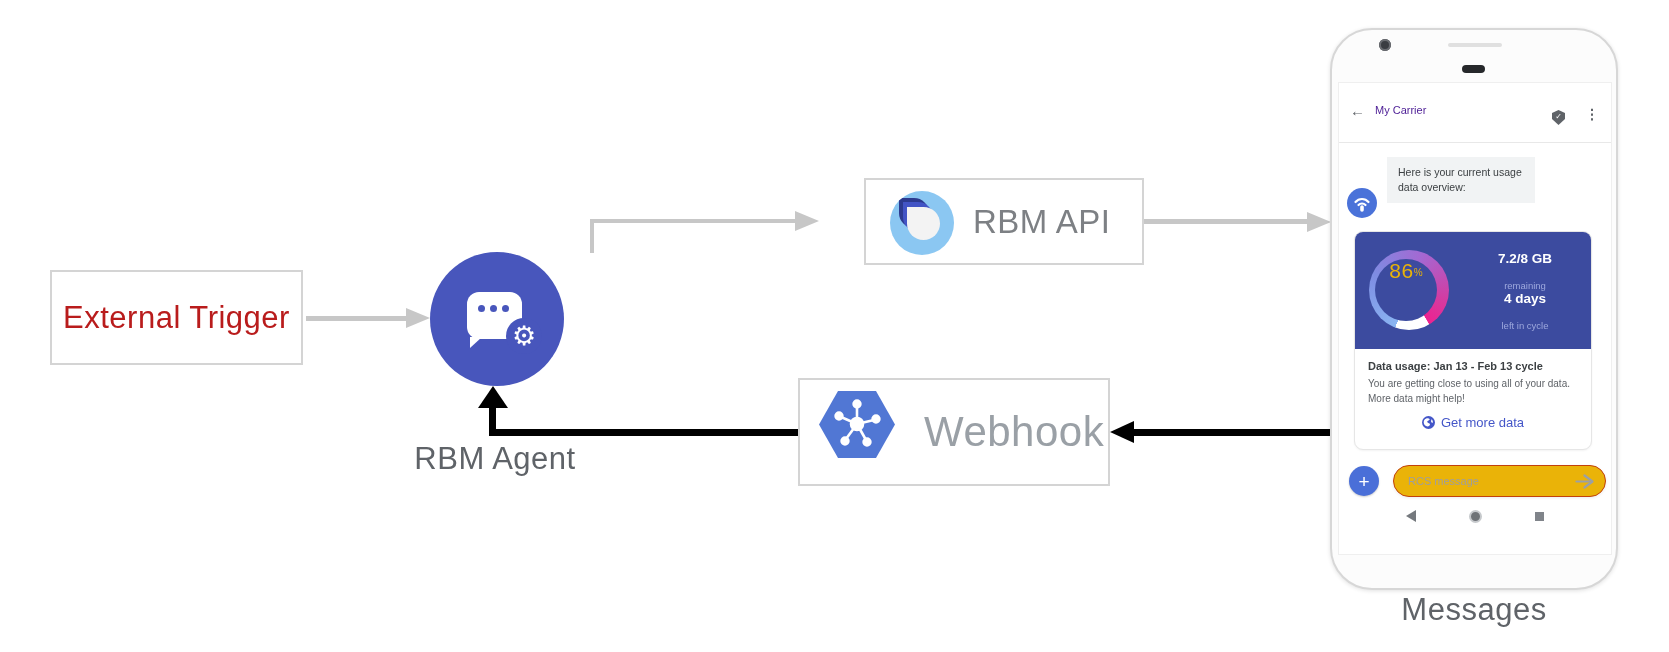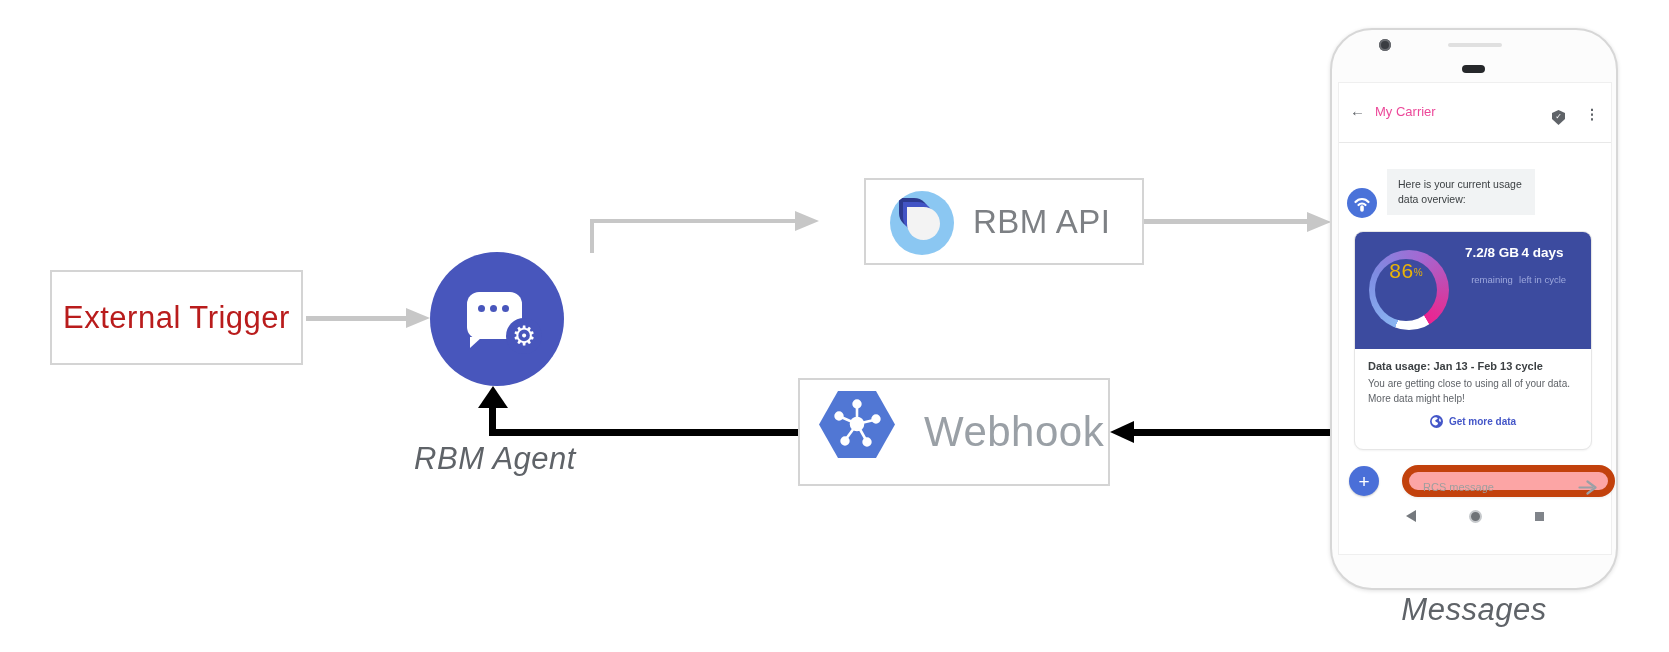--- a/index.html
+++ b/index.html
@@ -8,21 +8,21 @@
   #canvas { position:relative; width:1669px; height:652px; background:#fff; overflow:hidden; }
 
   
   .dbox { position:absolute; background:#fff; border:2px solid #d4d4d4; display:flex; align-items:center; }
   #ext-box { left:50px; top:270px; width:253px; height:95px; justify-content:center; }
   #ext-box .lbl { font-size:31px; color:#b91c1c; letter-spacing:.5px; }
   #api-box { left:864px; top:178px; width:280px; height:87px; }
   #api-box .lbl { position:absolute; left:107px; font-size:33px; color:#7d8084; letter-spacing:.5px; }
   #web-box { left:798px; top:378px; width:312px; height:108px; }
   #web-box .lbl { position:absolute; left:124px; font-size:42px; color:#9aa0a6; letter-spacing:.5px; }
-  .under-label { position:absolute; font-size:31px; color:#5f6368; text-align:center; letter-spacing:.5px;font-style:italic; }
+  .under-label { position:absolute; font-size:31px; color:#5f6368; text-align:center; letter-spacing:.5px; }
   #agent-label { left:395px; top:441px; width:200px; }
   #messages-label { left:1330px; top:592px; width:288px; }
 
   
   .shaft { position:absolute; background:#c7c7c7; }
   .head-right { position:absolute; width:0; height:0; border-top:10px solid transparent; border-bottom:10px solid transparent; border-left:24px solid #c7c7c7; }
   .bshaft { position:absolute; background:#000; }
   .bhead-left { position:absolute; width:0; height:0; border-top:11px solid transparent; border-bottom:11px solid transparent; border-right:24px solid #000; }
   .bhead-up { position:absolute; width:0; height:0; border-left:15px solid transparent; border-right:15px solid transparent; border-bottom:22px solid #000; }
 
@@ -49,47 +49,47 @@
   
   #phone { position:absolute; left:1330px; top:28px; width:288px; height:562px; background:#fcfcfc; border:2px solid #d7d7d7; border-radius:42px; box-shadow:0 1px 4px rgba(0,0,0,.12); }
   #camera { position:absolute; left:47px; top:9px; width:12px; height:12px; border-radius:50%; background:#3a3d42; box-shadow:inset 0 0 0 2px #6a6d72; }
   #speaker-slit { position:absolute; left:116px; top:13px; width:54px; height:4px; border-radius:2px; background:#e0e0e0; }
   #earpiece { position:absolute; left:130px; top:35px; width:23px; height:8px; border-radius:5px; background:#26282b; }
   #screen { position:absolute; left:6px; top:52px; width:274px; height:473px; background:#fff; border:1px solid #efefef; }
 
   #status-row { position:absolute; top:3px; right:9px; display:flex; gap:6px; color:#9aa0a6; font-size:8px; line-height:10px; }
   #app-header { position:absolute; left:0; top:0; width:100%; height:60px; background:#fff; border-bottom:1px solid #e8e8e8; }
   #back-arrow { position:absolute; left:11px; top:19px; font-size:15px; color:#5f6368; }
-  #carrier-title { position:absolute; left:36px; top:21px; font-size:13px; color:#ec4899; }
+  #carrier-title { position:absolute; left:36px; top:21px; font-size:11px; color:#4c1d95; }
   #shield { position:absolute; left:213px; top:27px; width:13px; height:15px; background:#5f6368; clip-path:polygon(50% 0, 100% 20%, 100% 60%, 50% 100%, 0 60%, 0 20%); display:flex; align-items:center; justify-content:center; }
   #shield span { color:#fff; font-size:8px; line-height:1; margin-top:-2px; }
   #menu-dots { position:absolute; left:246px; top:23px; font-size:14px; color:#5f6368; font-weight:bold; }
   #faint-time { position:absolute; left:0; top:44px; width:100%; text-align:center; font-size:8px; color:#e3cccc;margin-top:40px; }
 
   #chat-avatar { position:absolute; left:8px; top:105px; width:30px; height:30px; border-radius:50%; background:#4a72d9; display:flex; align-items:center; justify-content:center; }
-  #chat-bubble { position:absolute; left:48px; top:86px; width:148px; background:#f1f3f4; border-radius:0; padding:8px 11px; font-size:10.5px; line-height:1.45; color:#3c4043; }
+  #chat-bubble { position:absolute; left:48px; top:74px; width:148px; background:#f1f3f4; border-radius:0; padding:8px 11px; font-size:10.5px; line-height:1.45; color:#3c4043; }
 
   #usage-card { position:absolute; left:15px; top:148px; width:238px; height:219px; background:#fff; border:1px solid #e6e6e6; border-radius:9px; overflow:hidden; box-shadow:0 1px 2px rgba(0,0,0,.05); }
   #card-blue { position:absolute; left:0; top:0; width:100%; height:117px; background:#3c4b9f; }
   #gauge { position:absolute; left:14px; top:18px; width:80px; height:80px; border-radius:50%;
            background:conic-gradient(from 200deg, #8ab5f2 0deg, #7e8ce2 95deg, #a468d2 180deg, #d6399f 270deg, #ee2290 309deg, #ffffff 310deg); }
   #gauge-hole { position:absolute; left:6px; top:9px; width:62px; height:62px; border-radius:50%; background:#3c4b9f; display:flex; align-items:flex-start; justify-content:center; color:#eab308; }
   #gauge-hole .pct { font-size:21px; font-weight:400; letter-spacing:.5px; }
   #gauge-hole .unit { font-size:10px; margin-top:8px; }
-  #card-stats { position:absolute; left:110px; right:6px; top:13px; bottom:13px; display:flex; flex-direction:row; justify-content:flex-start; text-align:center; color:#fff; }
+  #card-stats { position:absolute; left:110px; right:6px; top:13px; bottom:13px; display:flex; flex-direction:column; justify-content:center; text-align:center; color:#fff; }
   .stat-val { font-size:13.5px; font-weight:bold; }
   .stat-sub { font-size:9.5px; color:#9da8dd; margin-top:14px; }
   #card-white { position:absolute; left:0; top:117px; width:100%; padding:11px 13px 0 13px; }
   #card-heading { font-size:11px; font-weight:bold; color:#3c4043; }
   #card-body { font-size:10px; color:#5f6368; line-height:1.5; margin-top:4px; }
   #card-action { margin-top:9px; display:flex; align-items:center; justify-content:center; gap:6px; cursor:pointer; }
-  #card-action .action-lbl { font-size:10px; font-weight:bold; color:#4456c8;text-align:right; }
+  #card-action .action-lbl { font-size:13px; font-weight:normal; color:#4456c8;text-align:right; }
 
   #plus-btn { position:absolute; left:10px; top:383px; width:30px; height:30px; border-radius:50%; background:#4a6fd8; color:#fff; font-size:19px; display:flex; align-items:center; justify-content:center; line-height:1; box-shadow:0 1px 2px rgba(0,0,0,.2); }
-  #composer-pill { position:absolute; left:63px; top:382px; width:213px; height:32px; background:#fca5a5; border:7px solid #c2410c; border-radius:16px; box-shadow:0 1px 3px rgba(0,0,0,.08); }
+  #composer-pill { position:absolute; left:54px; top:382px; width:213px; height:32px; background:#eab308; border:1px solid #c2410c; border-radius:16px; box-shadow:0 1px 3px rgba(0,0,0,.08); }
   #composer-input { position:absolute; left:14px; top:0; width:160px; height:30px; border:none; outline:none; font-size:11px; color:#3c4043; font-family:"Liberation Sans",sans-serif; background:transparent; }
   #composer-input::placeholder { color:#9e9e9e; }
   #send-btn { position:absolute; right:10px; top:8px; }
 
   #nav-back { position:absolute; left:67px; top:427px; width:0; height:0; border-top:6px solid transparent; border-bottom:6px solid transparent; border-right:10px solid #75797e; }
   #nav-home { position:absolute; left:130px; top:427px; width:13px; height:13px; border-radius:50%; background:#6f7377; border:2.5px solid #c6c9cc; }
   #nav-recents { position:absolute; left:196px; top:429px; width:9px; height:9px; background:#80848a; }
 </style>
 </head>
 <body>

